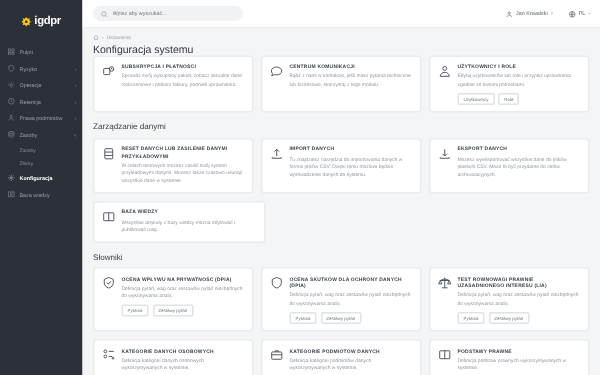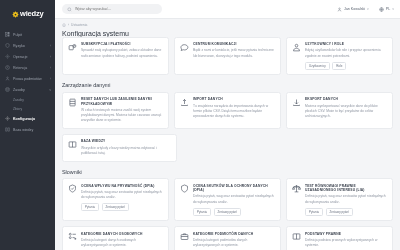--- a/index.html
+++ b/index.html
@@ -123,21 +123,21 @@
 <div class="app">
 
   <aside class="sidebar">
     <div class="logo">
       <span class="logo-mark">
         <svg width="7" height="7" viewBox="0 0 24 24" fill="#f5c518">
           <path d="M12 1l3 4 5-1-1 5 4 3-4 3 1 5-5-1-3 4-3-4-5 1 1-5-4-3 4-3-1-5 5 1z"></path>
           <circle cx="12" cy="12" r="3" fill="#2c3039"></circle>
         </svg>
       </span>
-      <span class="logo-text">wiedzy</span>
+      <span class="logo-text">igdpr</span>
     </div>
 
     <div class="nav-item">
       <span class="ico">
         <svg width="5" height="5" viewBox="0 0 24 24" fill="none" stroke="#9aa0ab" stroke-width="2">
           <rect x="3" y="3" width="7" height="7"></rect>
             <rect x="14" y="3" width="7" height="7"></rect>
           <rect x="3" y="14" width="7" height="7"></rect>
             <rect x="14" y="14" width="7" height="7"></rect>
         </svg>

